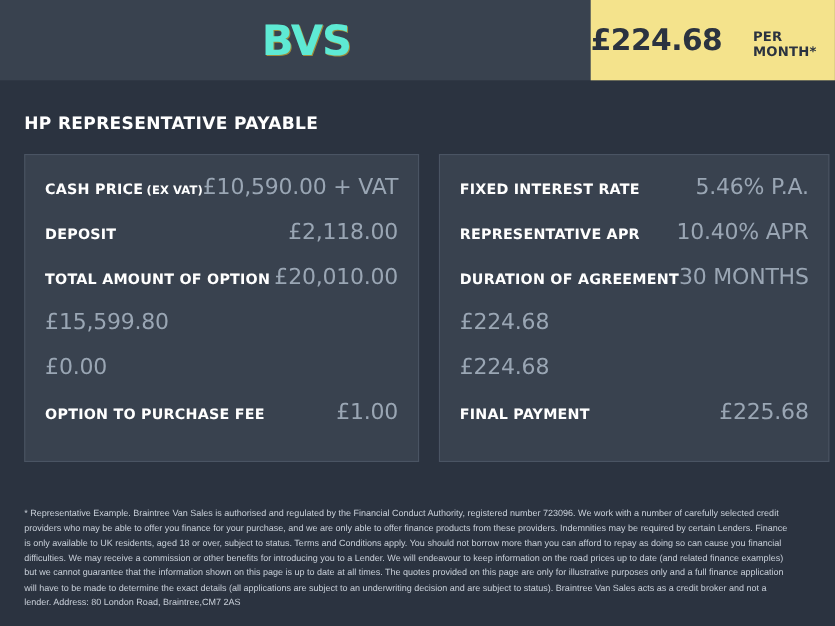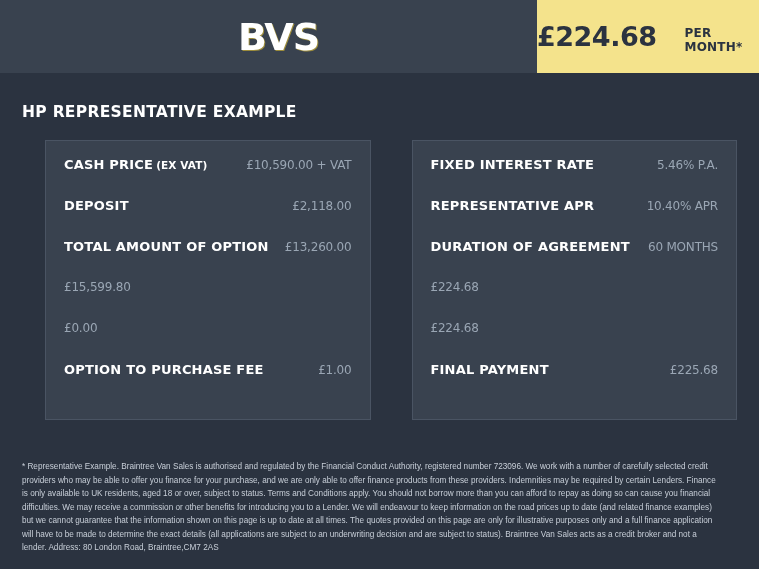--- a/index.html
+++ b/index.html
@@ -34,21 +34,21 @@
     display: flex;
     align-items: center;
     justify-content: center;
     padding-left: 20px;
   }
   .logo {
     font-family: "DejaVu Sans", sans-serif;
     font-weight: bold;
     font-size: 38px;
     letter-spacing: -1px;
-    color: #ffffff;
+    color: #5eead4;
     text-shadow: 1px 1px 0 #9c8c3c;
     line-height: 1;
   }
   .price-box {
     flex: 0 0 222px;
     background: #f4e38c;
     display: flex;
     align-items: center;
     justify-content: center;
     gap: 7px;
@@ -85,21 +85,20 @@
     gap: 18px;
     padding: 19px 22px 0 22px;
     box-sizing: border-box;
   }
   .panel {
     flex: 1 1 0;
     background: #39424f;
     border: 1px solid #4a5463;
     box-sizing: border-box;
     padding: 16px 18px 16px 18px;
-    margin-left: 23px;
   }
   .row {
     display: flex;
     align-items: baseline;
     justify-content: space-between;
     height: 41px;
   }
   .row-label {
     color: #ffffff;
     font-family: "DejaVu Sans", sans-serif;
@@ -110,21 +109,21 @@
   }
   .row-label .sub {
     font-size: 10.5px;
     font-weight: bold;
     letter-spacing: 0.1px;
     margin-left: 3px;
   }
   .row-value {
     color: #9aa6b4;
     font-family: "DejaVu Sans", sans-serif;
-    font-size: 12px;
+    font-size: 20px;
     letter-spacing: -0.2px;
     white-space: nowrap;
   }
 
   
   .disclaimer {
     position: absolute;
     left: 0;
     right: 0;
     bottom: 0;
@@ -147,36 +146,36 @@
   <div class="header">
     <div class="logo-wrap">
       <span class="logo">BVS</span>
     </div>
     <div class="price-box">
       <span class="price-amount">£224.68</span>
       <span class="price-suffix">PER MONTH*</span>
     </div>
   </div>
 
-  <div class="title">HP REPRESENTATIVE EXAMPLE</div>
+  <div class="title">HP REPRESENTATIVE PAYABLE</div>
 
   <div class="panels">
 
     <div class="panel">
       <div class="row">
         <div class="row-label"><span>CASH PRICE</span><span class="sub">(EX VAT)</span></div>
         <div class="row-value">£10,590.00 + VAT</div>
       </div>
       <div class="row">
         <div class="row-label"><span>DEPOSIT</span></div>
         <div class="row-value">£2,118.00</div>
       </div>
       <div class="row">
         <div class="row-label"><span>TOTAL AMOUNT OF OPTION</span></div>
-        <div class="row-value">£13,260.00</div>
+        <div class="row-value">£20,010.00</div>
       </div>
       <div class="row">
         <div class="row-value">£15,599.80</div>
       </div>
       <div class="row">
         <div class="row-value">£0.00</div>
       </div>
       <div class="row">
         <div class="row-label"><span>OPTION TO PURCHASE FEE</span></div>
         <div class="row-value">£1.00</div>
@@ -187,21 +186,21 @@
       <div class="row">
         <div class="row-label"><span>FIXED INTEREST RATE</span></div>
         <div class="row-value">5.46% P.A.</div>
       </div>
       <div class="row">
         <div class="row-label"><span>REPRESENTATIVE APR</span></div>
         <div class="row-value">10.40% APR</div>
       </div>
       <div class="row">
         <div class="row-label"><span>DURATION OF AGREEMENT</span></div>
-        <div class="row-value">60 MONTHS</div>
+        <div class="row-value">30 MONTHS</div>
       </div>
       <div class="row">
         <div class="row-value">£224.68</div>
       </div>
       <div class="row">
         <div class="row-value">£224.68</div>
       </div>
       <div class="row">
         <div class="row-label"><span>FINAL PAYMENT</span></div>
         <div class="row-value">£225.68</div>

